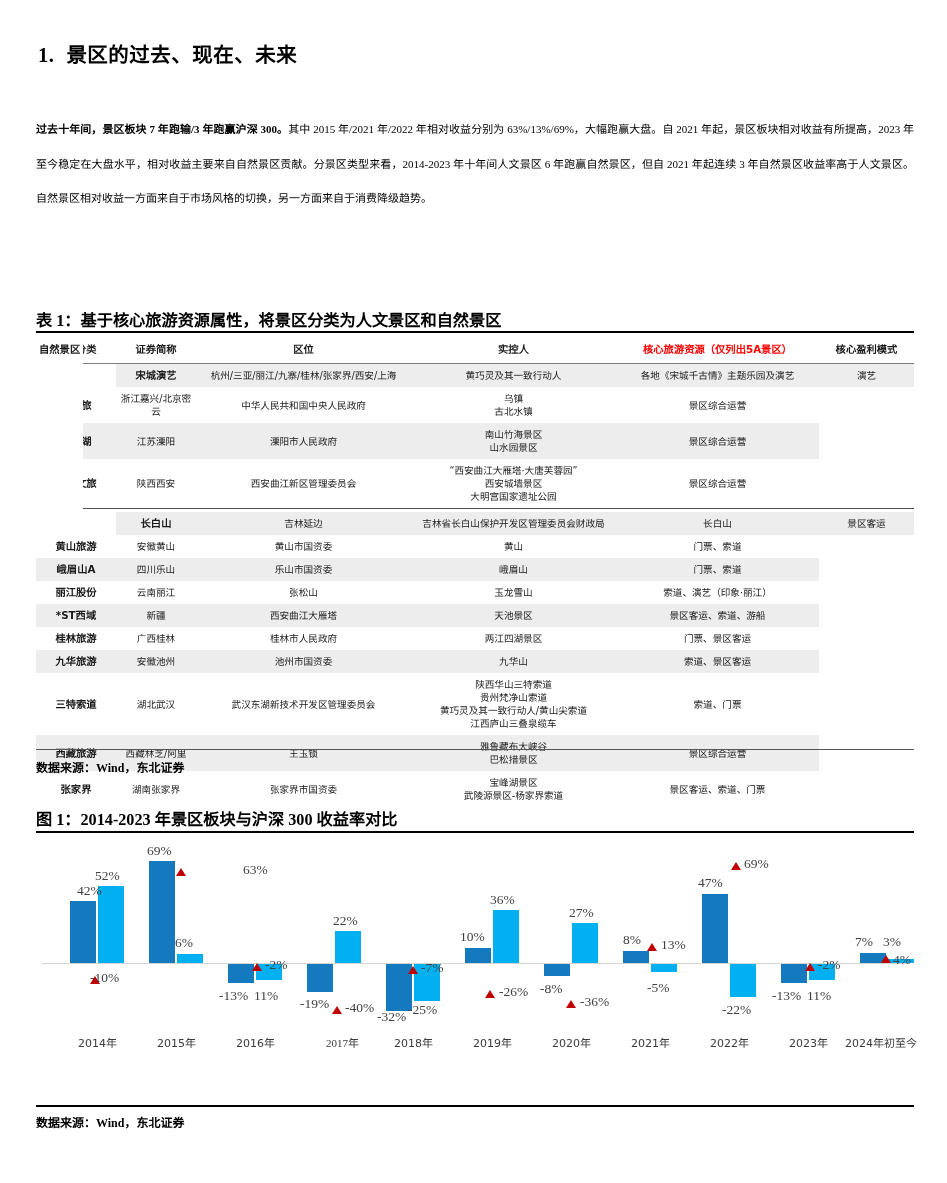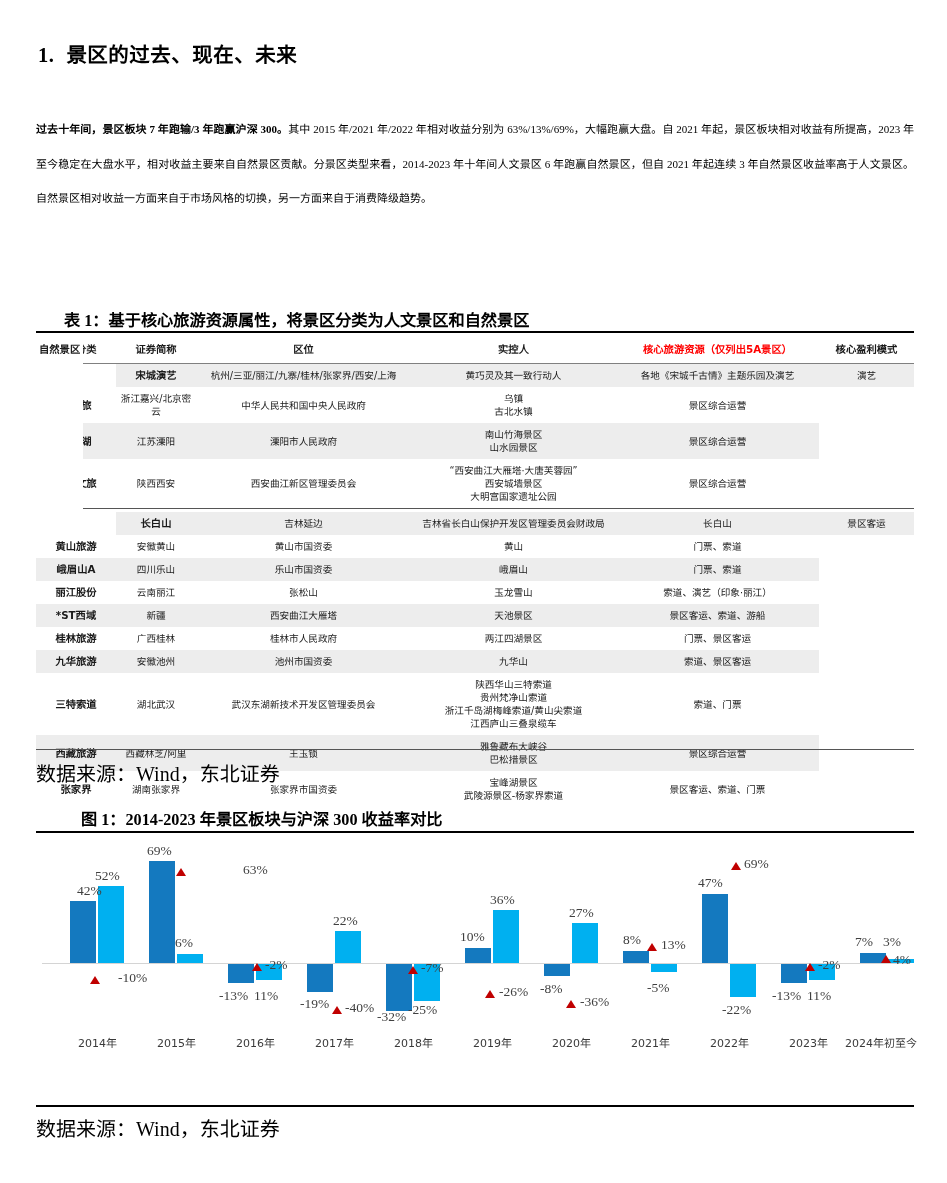--- a/index.html
+++ b/index.html
@@ -59,32 +59,32 @@
     text-justify: inter-ideograph;
   }
   .para b { font-weight: bold; }
 
   
   .cap {
     position: absolute;
     font-weight: bold;
     font-size: 16.2px;
     white-space: nowrap;
-    margin-left: 28px;
   }
   .cap-rule {
     position: absolute;
     border-bottom: 2.2px solid #000;
   }
 
   
   .src {
     position: absolute;
-    font-size: 20px;
-    white-space: nowrap;
+    font-size: 12px;
+    white-space: nowrap;
+    font-weight: bold;
   }
 
   
   .tbl-wrap {
     position: absolute;
     left: 36px;
     top: 338px;
     width: 878px;
   }
   table.t1 {
@@ -372,21 +372,21 @@
             </td>
           <td>索道、景区客运</td>
         </tr>
         <tr>
           <td class="name">三特索道</td>
           <td>湖北武汉</td>
           <td>武汉东湖新技术开发区管理委员会</td>
           <td>
               <span class="multi">陕西华山三特索道</span>
               <span class="multi">贵州梵净山索道</span>
-              <span class="multi">浙江千岛湖梅峰索道/黄山尖索道</span>
+              <span class="multi">黄巧灵及其一致行动人/黄山尖索道</span>
               <span class="multi">江西庐山三叠泉缆车</span>
             </td>
           <td>索道、门票</td>
         </tr>
         <tr class="shade">
           <td class="name">西藏旅游</td>
           <td>西藏林芝/阿里</td>
           <td>王玉锁</td>
           <td>
               <span class="multi">雅鲁藏布大峡谷</span>
@@ -405,34 +405,34 @@
           <td>景区客运、索道、门票</td>
         </tr>
       </tbody>
     </table>
   </div>
 
   <div class="tbl-bottom" style="top:749px;"></div>
 
   <div class="src" style="left:36px; top:758px;">数据来源：Wind，东北证券</div>
 
-  <div class="cap" style="left:53px; top:806px;text-align:right;">图 1：2014-2023 年景区板块与沪深 300 收益率对比</div>
+  <div class="cap" style="left:36px; top:806px;text-align:right;">图 1：2014-2023 年景区板块与沪深 300 收益率对比</div>
   <div class="cap-rule" style="left:36px; top:831px; width:878px;"></div>
 
   <div class="chart">
     <div class="plot">
       <div class="zeroline"></div>
 
       <div class="grp" style="left:22px; width:79px;">
         <div class="bar a" style="top:59px; height:62px;"></div>
         <div class="bar b" style="top:44px; height:77px;"></div>
         <div class="vlbl" style="left:8px; top:41px;margin-left:11px;">42%</div>
         <div class="vlbl" style="left:37px; top:26px;">52%</div>
         <div class="tri" style="left:32px; top:134px;"></div>
-        <div class="rlbl" style="left:60px; top:128px;">-10%</div>
+        <div class="rlbl" style="left:32px; top:128px;">-10%</div>
         <div class="xlbl" style="left:0px; width:79px;">2014年</div>
       </div>
 
       <div class="grp" style="left:101px; width:79px;">
         <div class="bar a" style="top:19px; height:102px;"></div>
         <div class="bar b" style="top:112px; height:9px;"></div>
         <div class="vlbl" style="left:10px; top:1px;">69%</div>
         <div class="vlbl" style="left:38px; top:93px;">6%</div>
         <div class="tri" style="left:39px; top:26px;"></div>
         <div class="rlbl" style="left:65px; top:20px;margin-left:41px;">63%</div>
@@ -449,21 +449,21 @@
         <div class="xlbl" style="left:0px; width:79px;">2016年</div>
       </div>
 
       <div class="grp" style="left:259px; width:79px;">
         <div class="bar a" style="top:122px; height:28px;"></div>
         <div class="bar b" style="top:89px; height:32px;"></div>
         <div class="vlbl" style="left:5px; top:154px;">-19%</div>
         <div class="vlbl" style="left:38px; top:71px;">22%</div>
         <div class="tri" style="left:37px; top:164px;"></div>
         <div class="rlbl" style="left:50px; top:158px;">-40%</div>
-        <div class="xlbl" style="left:0px; width:79px;">2017年</div>
+        <div class="xlbl" style="left:8px; width:79px;font-family:Liberation Serif, serif;">2017年</div>
       </div>
 
       <div class="grp" style="left:338px; width:79px;">
         <div class="bar a" style="top:122px; height:47px;"></div>
         <div class="bar b" style="top:122px; height:37px;"></div>
         <div class="vlbl" style="left:3px; top:167px;">-32%</div>
         <div class="vlbl" style="left:34px; top:160px;">-25%</div>
         <div class="tri" style="left:34px; top:124px;"></div>
         <div class="rlbl" style="left:47px; top:118px;">-7%</div>
         <div class="xlbl" style="left:0px; width:79px;">2018年</div>

